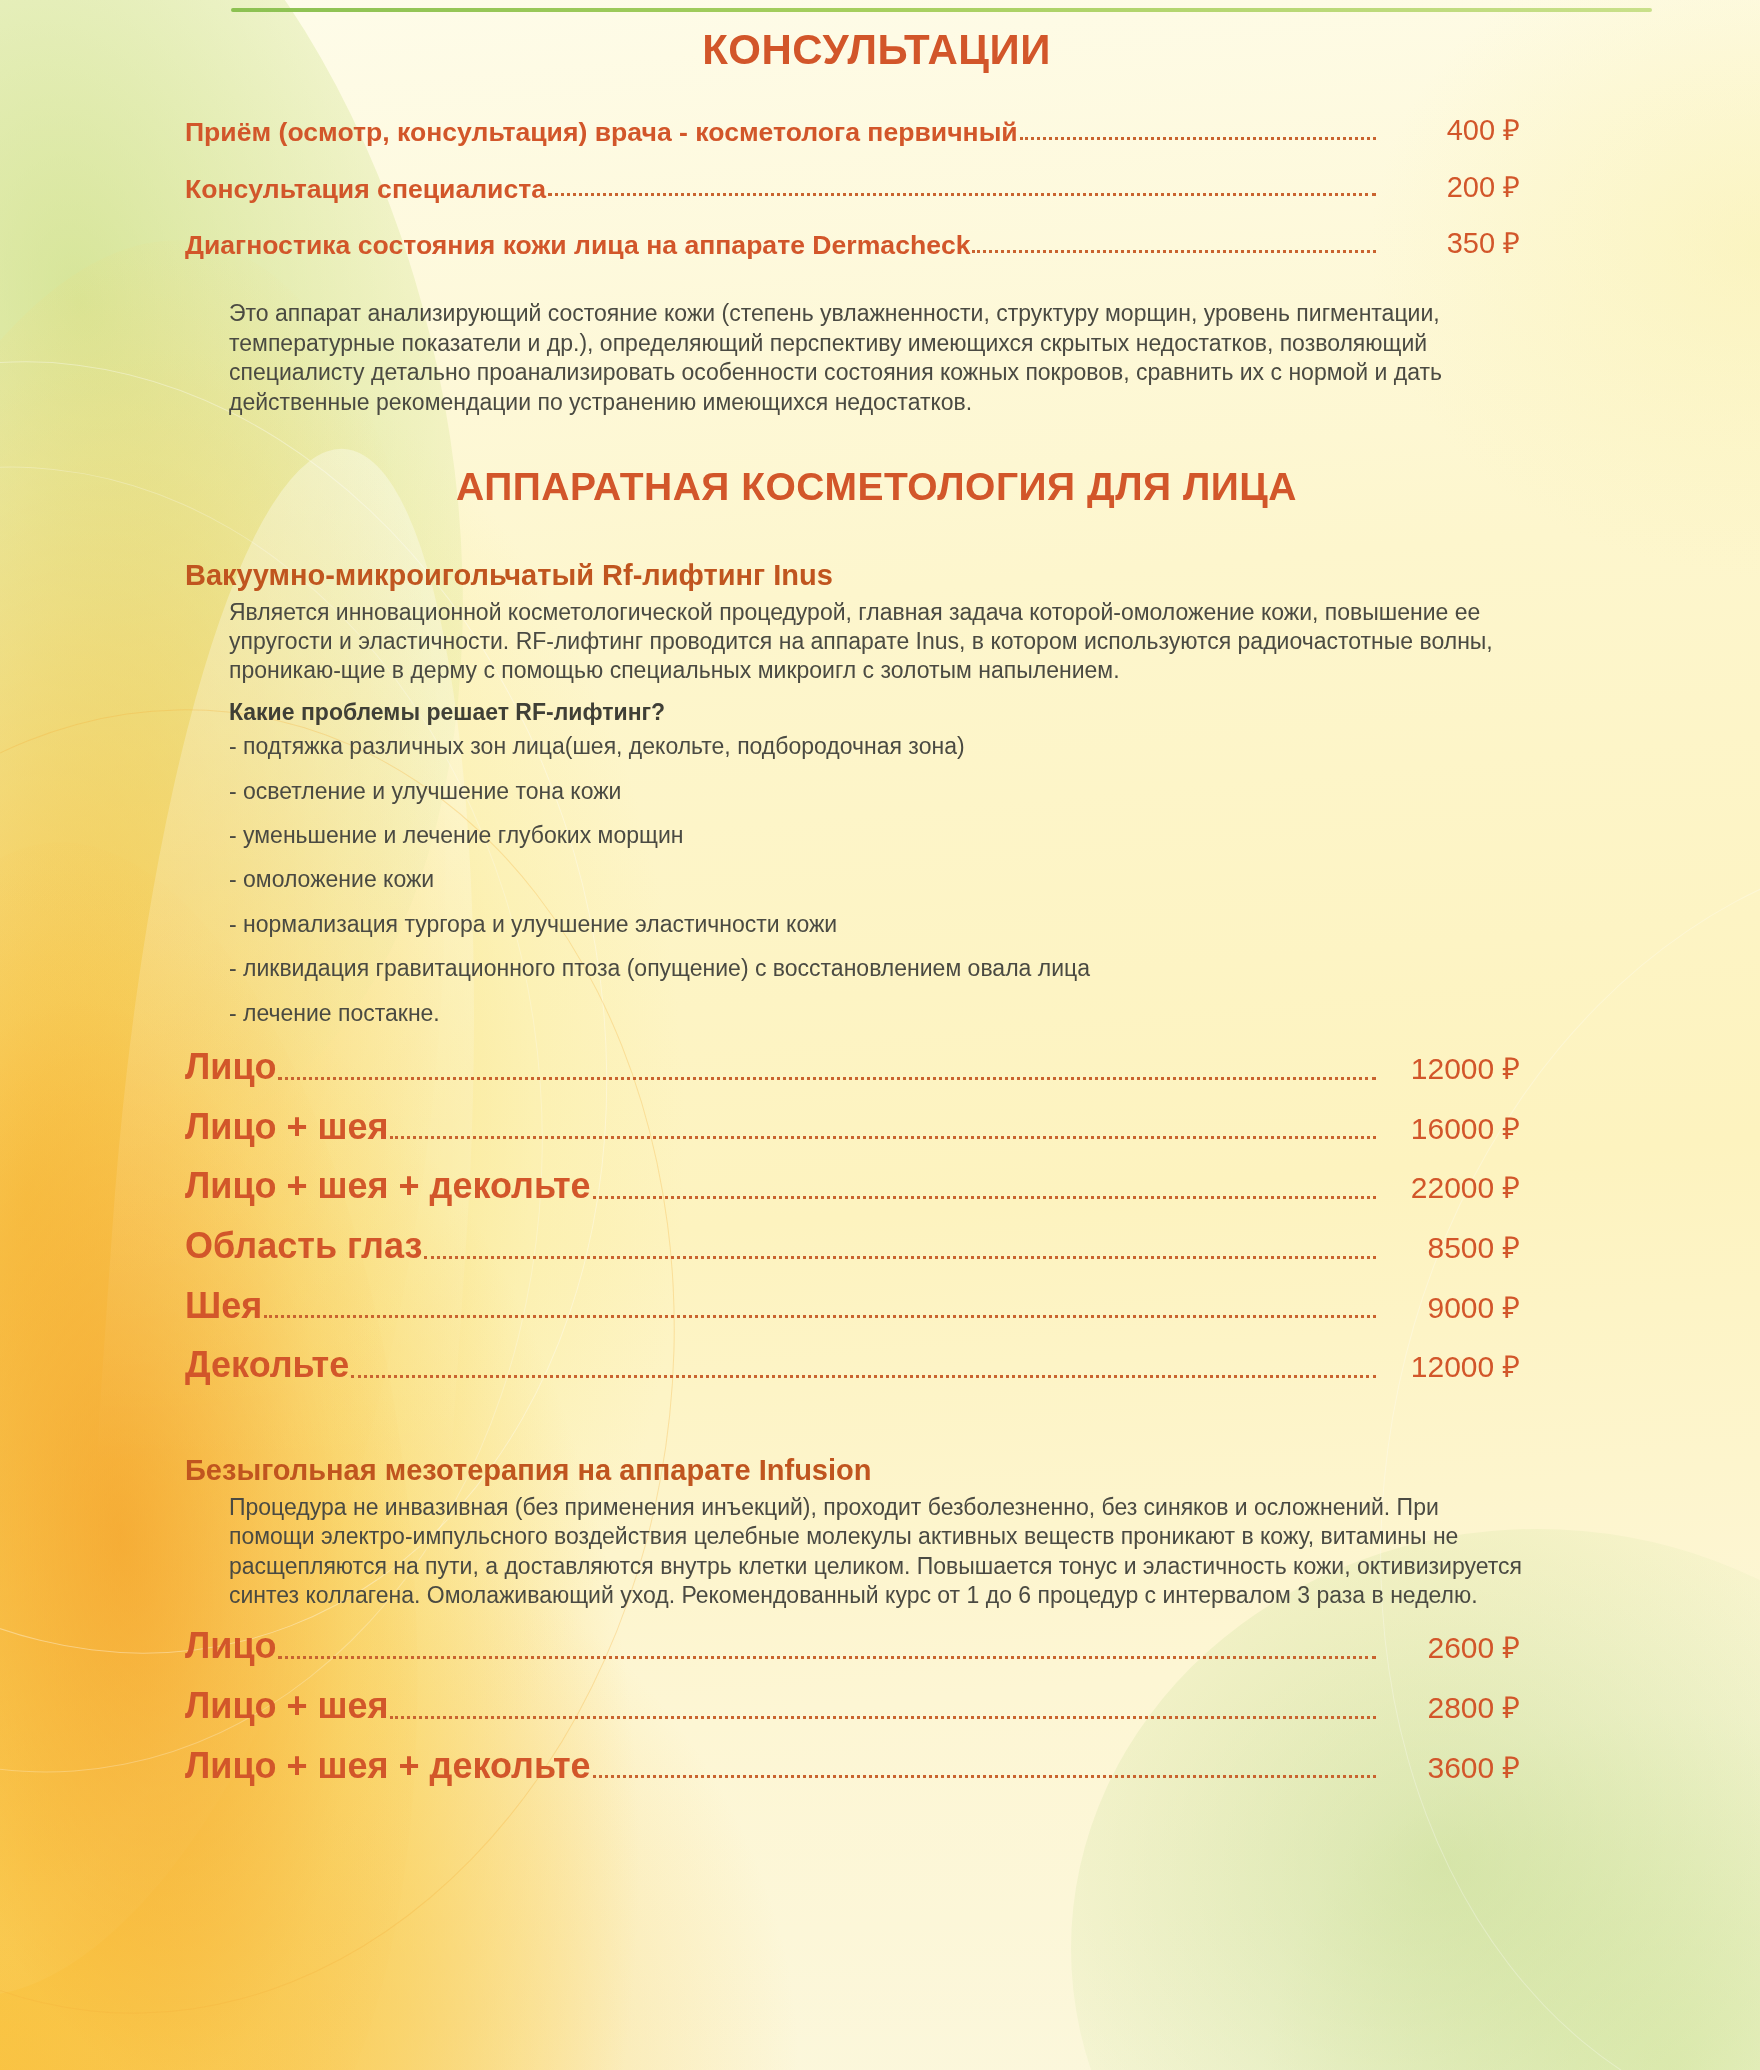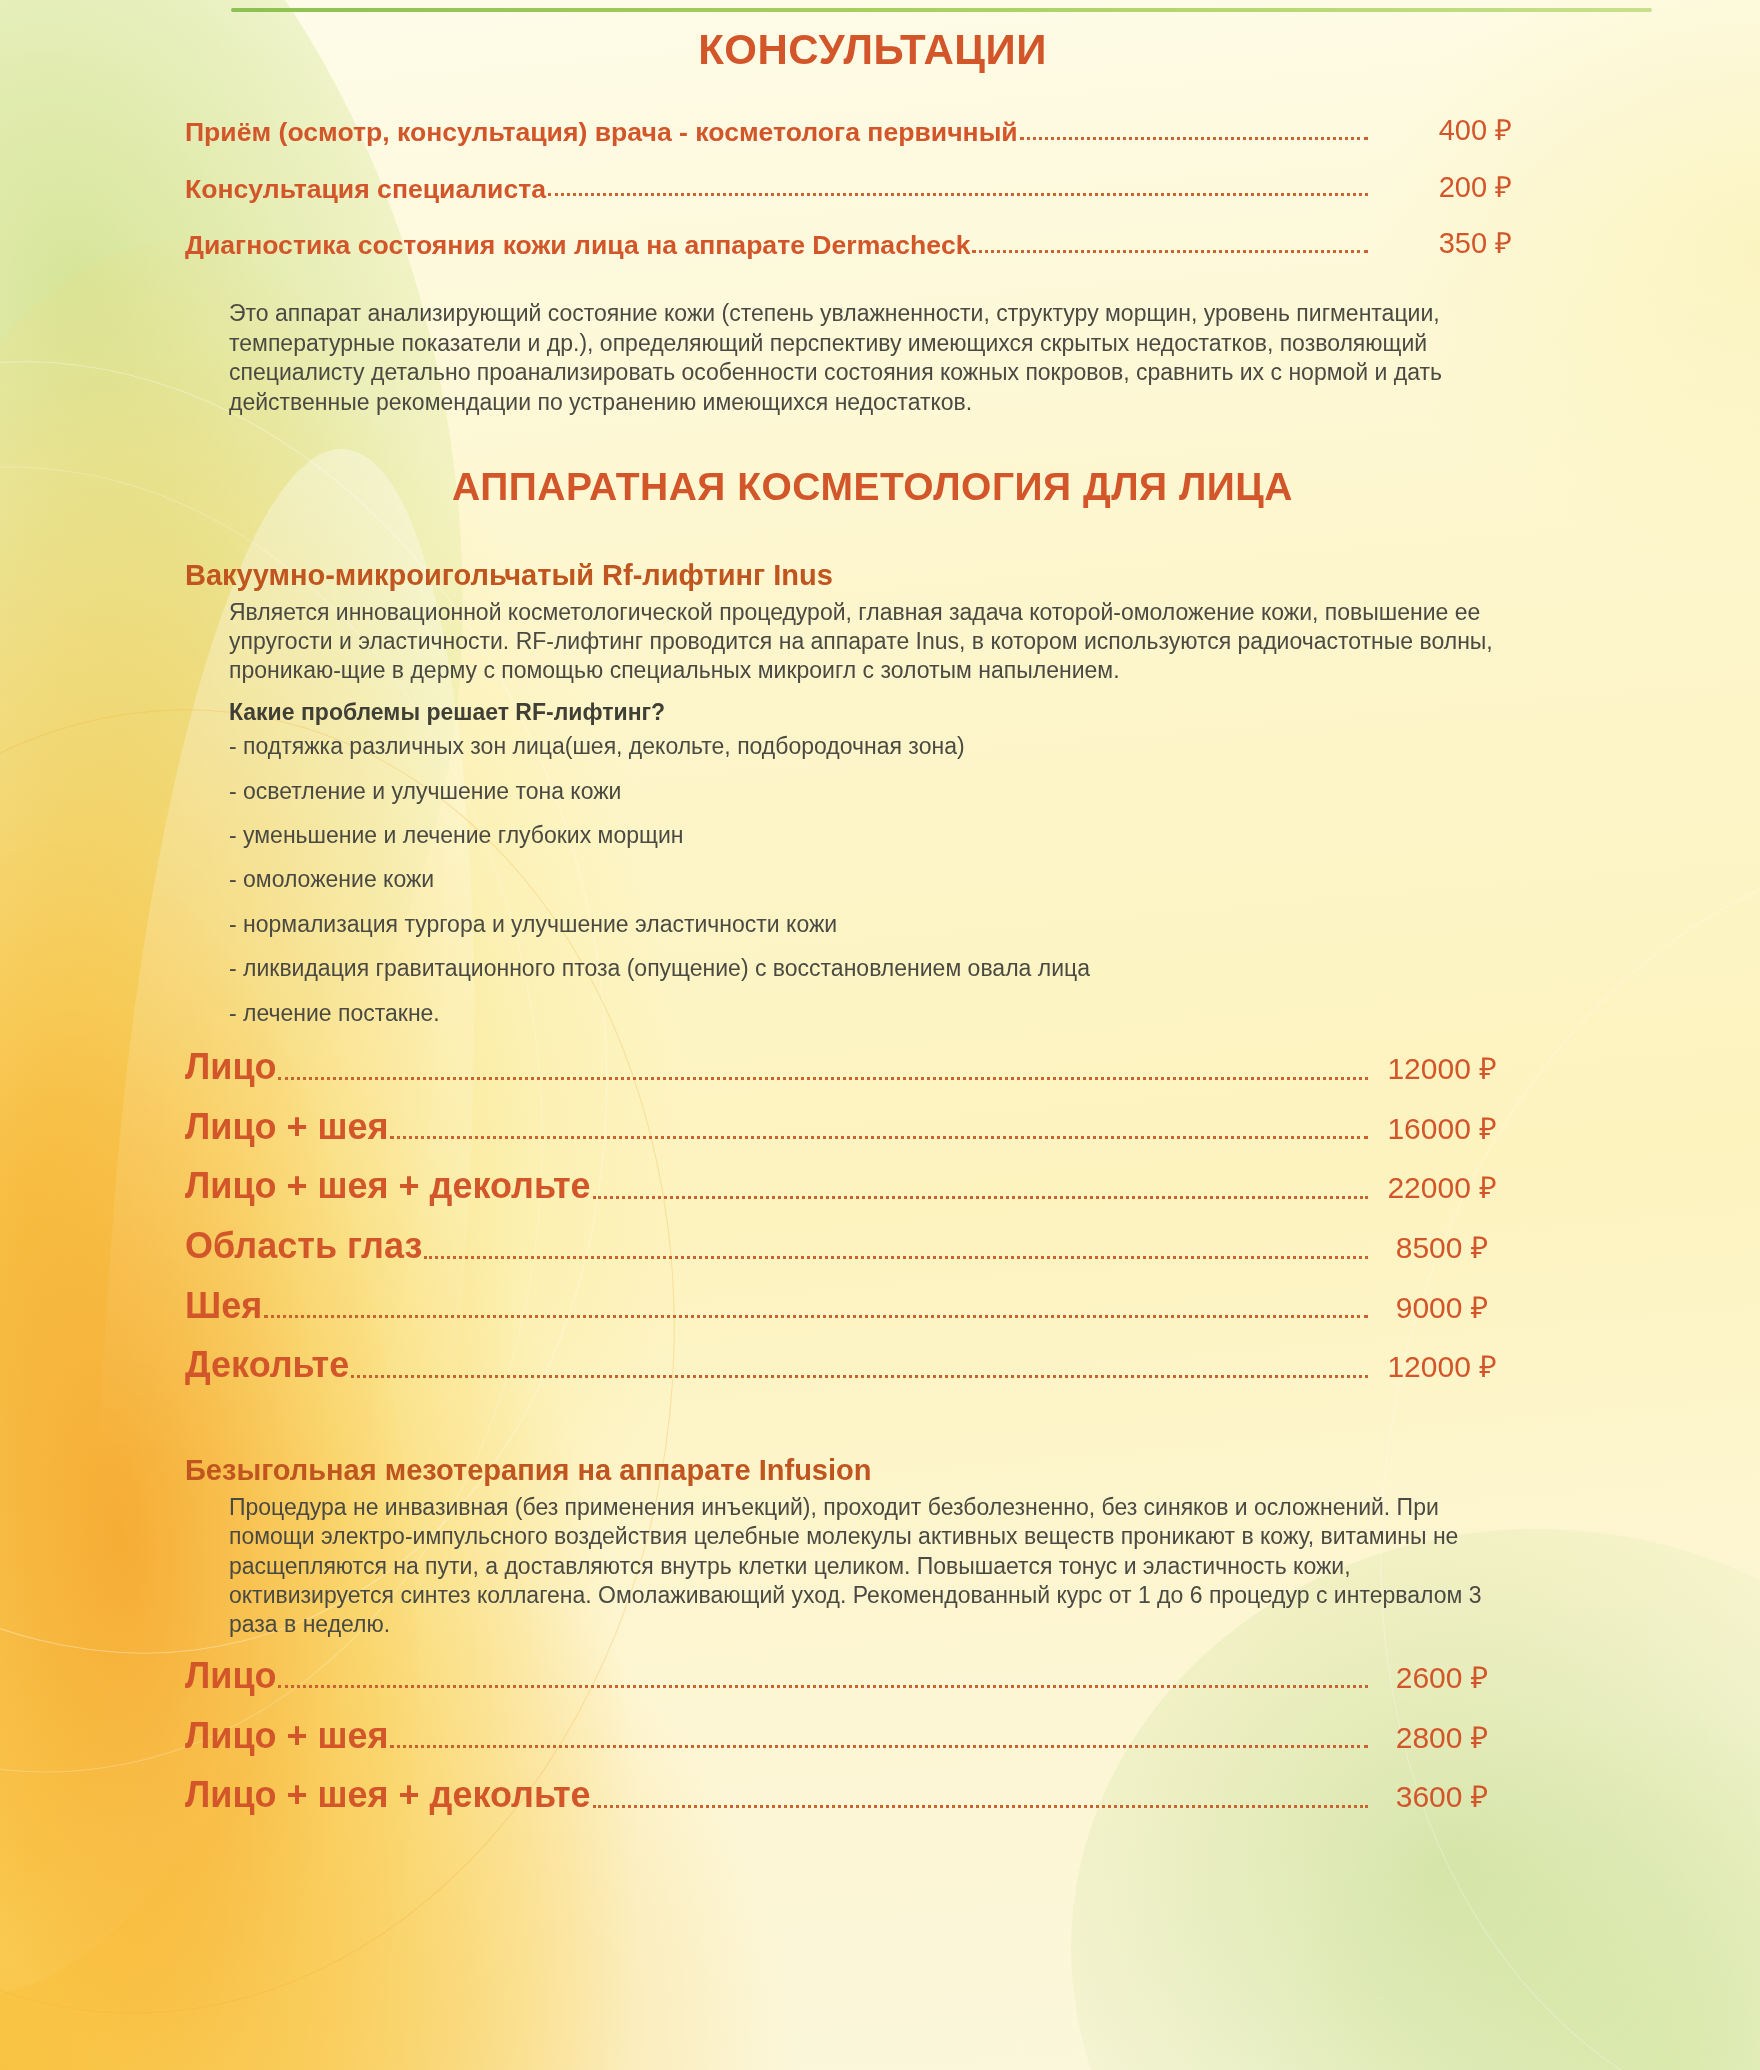--- a/index.html
+++ b/index.html
@@ -78,21 +78,21 @@
     pointer-events: none;
   }
   .t1 { left: -429px; top: 354px; transform: rotate(-14deg); }
   .t2 { left: -485px; top: 466px; transform: rotate(-4deg); border-color: rgba(255,255,255,0.25); }
   .t3 { left: -354px; top: 708px; transform: rotate(6deg); border-color: rgba(244,174,60,0.30); }
   .t4 { right: -653px; top: 839px; transform: rotate(12deg); border-color: rgba(255,255,255,0.3); }
 
   
   .content {
     position: relative;
-    padding: 0 16px 0 0;
+    padding: 0 8px 0 0;
   }
 
   h1.section-title, h2.section-title {
     margin: 0;
     text-align: center;
     color: #d2562a;
     font-weight: bold;
     letter-spacing: 0.5px;
   }
   .title-consult {
@@ -169,21 +169,21 @@
     line-height: 1.0;
     margin-bottom: 21.4px;
   }
   .spacer-16 { height: 15px; }
   .spacer-54 { height: 50px; }
 
   .rf-title { padding-top: 0; }
 
   
   .row.big .label { font-size: 36px; }
-  .row.big .amount { font-size: 30px; text-align: center; }
+  .row.big .amount { font-size: 30px; }
 </style>
 </head>
 <body>
 
 <div class="page">
 
   <div class="ribbon r1"></div>
   <div class="ribbon r2"></div>
   <div class="ribbon r3"></div>
   <div class="ribbon r4"></div>

